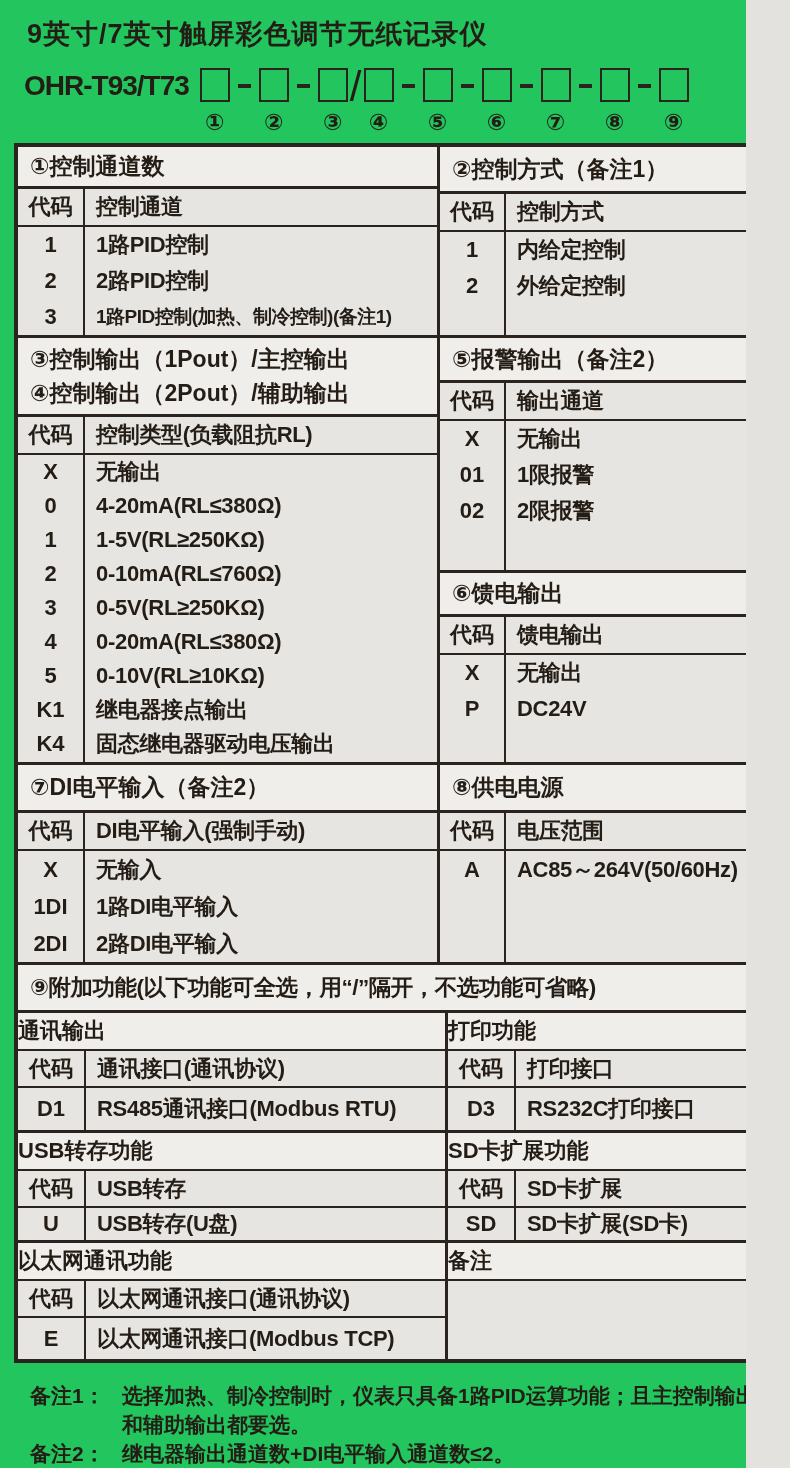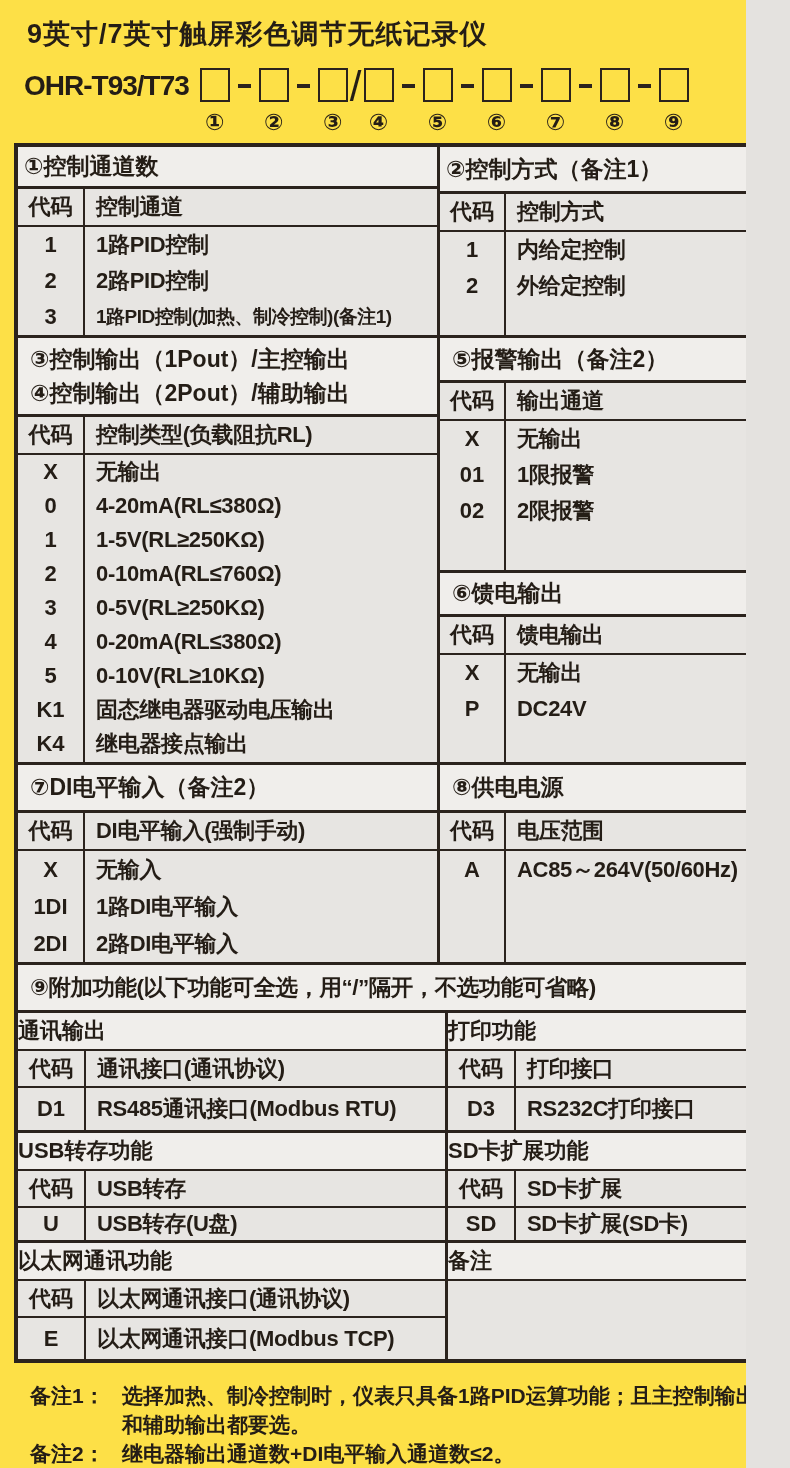--- a/index.html
+++ b/index.html
@@ -1,18 +1,18 @@
 <!DOCTYPE html>
 <html><head>
 <meta charset="utf-8">
 <style>
   * { margin:0; padding:0; box-sizing:border-box; }
   html,body { width:790px; background:#e4e2df; }
   body { font-family:"Liberation Sans","DejaVu Sans",sans-serif; color:#241d16; }
-  .page { position:relative; width:746px; height:1468px; background:#fde047; overflow:hidden; }
+  .page { position:relative; width:746px; height:1468px; background:#22c55e; overflow:hidden; }
 
   .doc-title { position:absolute; top:16px; left:27px; font-size:27px; font-weight:bold; letter-spacing:1px; }
 
   
   .model-line { position:absolute; top:68px; left:24px; display:flex; align-items:flex-start; }
   .model-prefix { font-size:28px; font-weight:600; letter-spacing:-1px; margin-right:10px; margin-top:2px; white-space:nowrap; }
   .box-group { display:flex; flex-direction:column; align-items:center; width:32px; }
   .model-box { width:30px; height:34px; border:2.5px solid #2b231d; background:transparent; }
   .box-label { margin-top:7px; font-size:23px; font-weight:600; line-height:26px; }
   .sep-dash { width:13px; height:4px; background:#2b231d; margin:16px 7px 0 7px; }
@@ -38,21 +38,21 @@
   .code-col .cell { justify-content:center; }
   .desc-col .cell { padding-left:11px; letter-spacing:-0.3px; }
   .cell.head { height:38px; border-bottom:2px solid #2b231d; }
   .row36 .cell:not(.head) { height:36px; }
   .row34 .cell:not(.head) { height:34px; }
   .row37 .cell:not(.head) { height:37px; }
   .cell.small { font-size:19px; letter-spacing:-0.5px; }
 
   .s1 { height:188px; } .s34 { height:427px; } .s7l { height:200px; }
   .s2 { height:188px; } .s5 { height:235px; } .s6 { height:192px; } .s8 { height:200px; }
-  .t1 { height:47px;padding-left:6px; } .t2 { height:79px; line-height:34px; } .t3 { height:48px; } .t4 { height:45px; } .t5 { height:44px; }
+  .t1 { height:47px; } .t2 { height:79px; line-height:34px; } .t3 { height:48px; } .t4 { height:45px; } .t5 { height:44px; }
 
   .s9-header { border-top:3px solid #2b231d; height:48px; background:#f0eeeb; display:flex; align-items:center;
                padding-left:12px; font-size:22.5px; font-weight:bold; letter-spacing:-0.5px; }
 
   .bottom-grid { display:grid; grid-template-columns:430px 1fr; }
   .sub { border-top:3px solid #2b231d; display:flex; flex-direction:column; }
   .sub.left { border-right:3px solid #2b231d; }
   .r1 { height:120px; } .r2 { height:110px; } .r3 { height:119px; }
   .sub-title { background:#f0eeeb; border-bottom:2px solid #2b231d; height:38px; display:flex; align-items:center;
                font-size:22px; font-weight:bold; }
@@ -163,22 +163,22 @@
             </div>
             <div class="desc-col">
               <div class="cell head">控制类型(负载阻抗RL)</div>
               <div class="cell">无输出</div>
               <div class="cell">4-20mA(RL≤380Ω)</div>
               <div class="cell">1-5V(RL≥250KΩ)</div>
               <div class="cell">0-10mA(RL≤760Ω)</div>
               <div class="cell">0-5V(RL≥250KΩ)</div>
               <div class="cell">0-20mA(RL≤380Ω)</div>
               <div class="cell">0-10V(RL≥10KΩ)</div>
+              <div class="cell">继电器接点输出</div>
               <div class="cell">固态继电器驱动电压输出</div>
-              <div class="cell">继电器接点输出</div>
             </div>
           </div>
         </div>
 
         <div class="sec s7l row37">
           <div class="sec-title t3">⑦DI电平输入（备注2）</div>
           <div class="sec-body">
             <div class="code-col">
               <div class="cell head">代码</div>
               <div class="cell">X</div>

